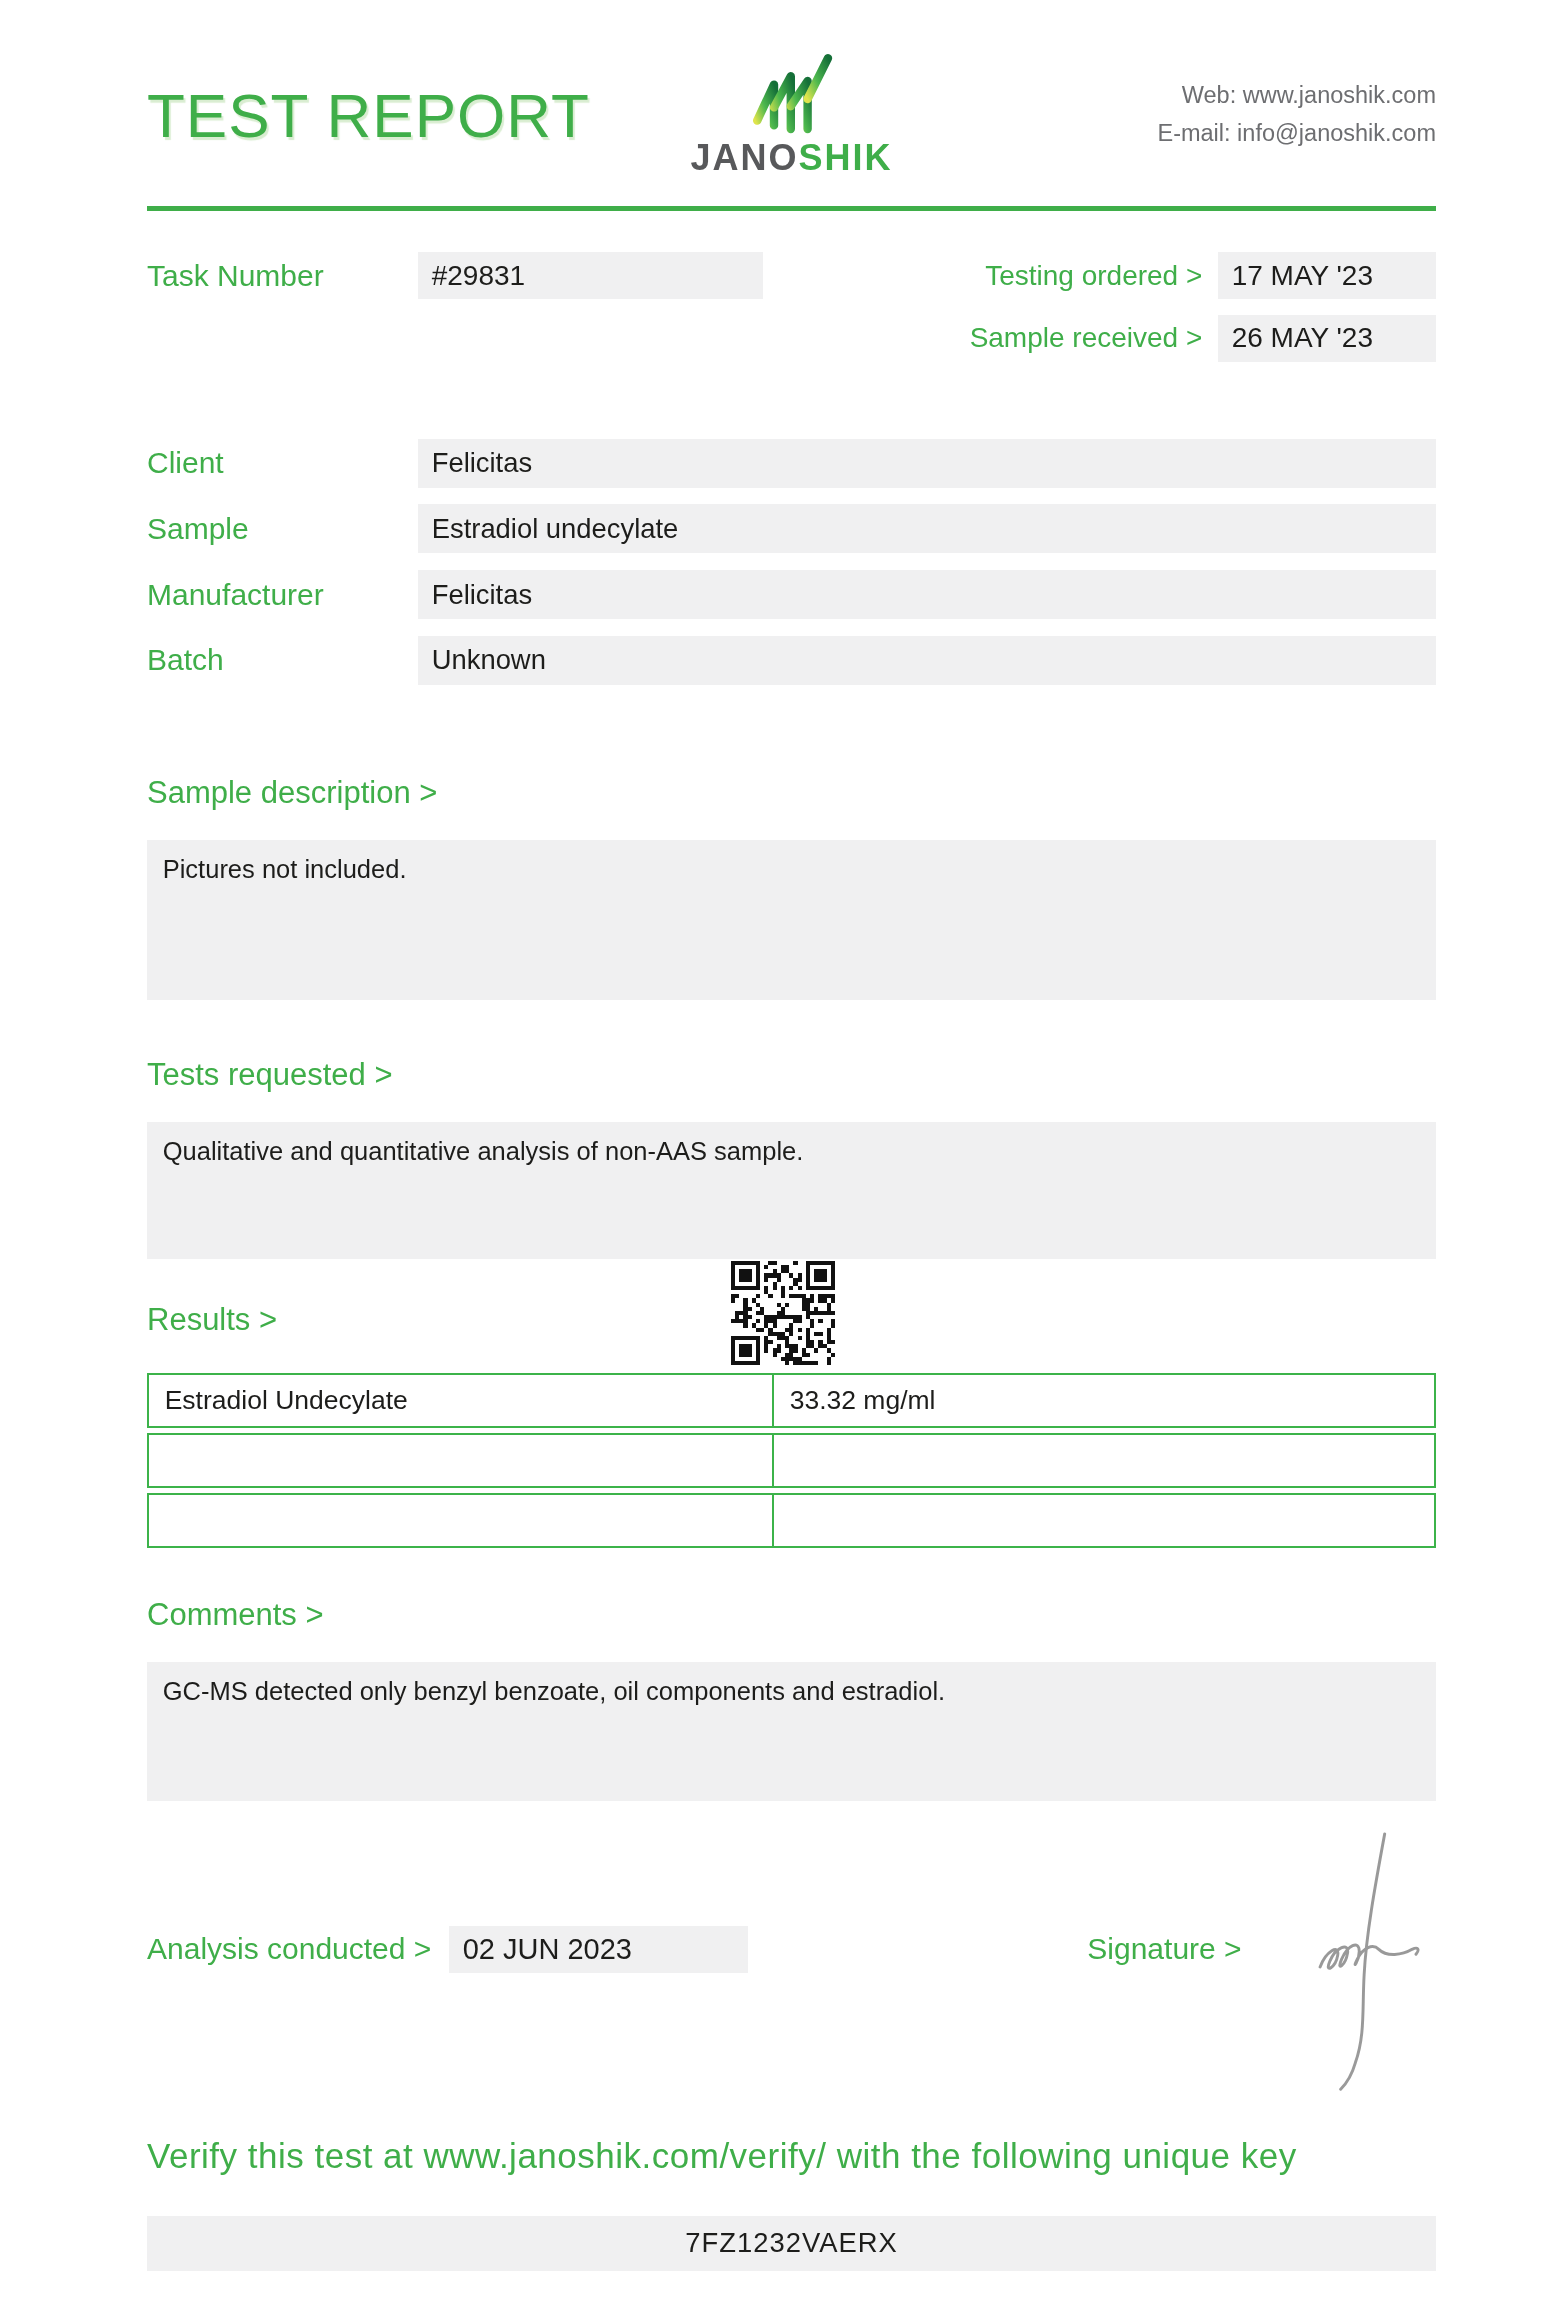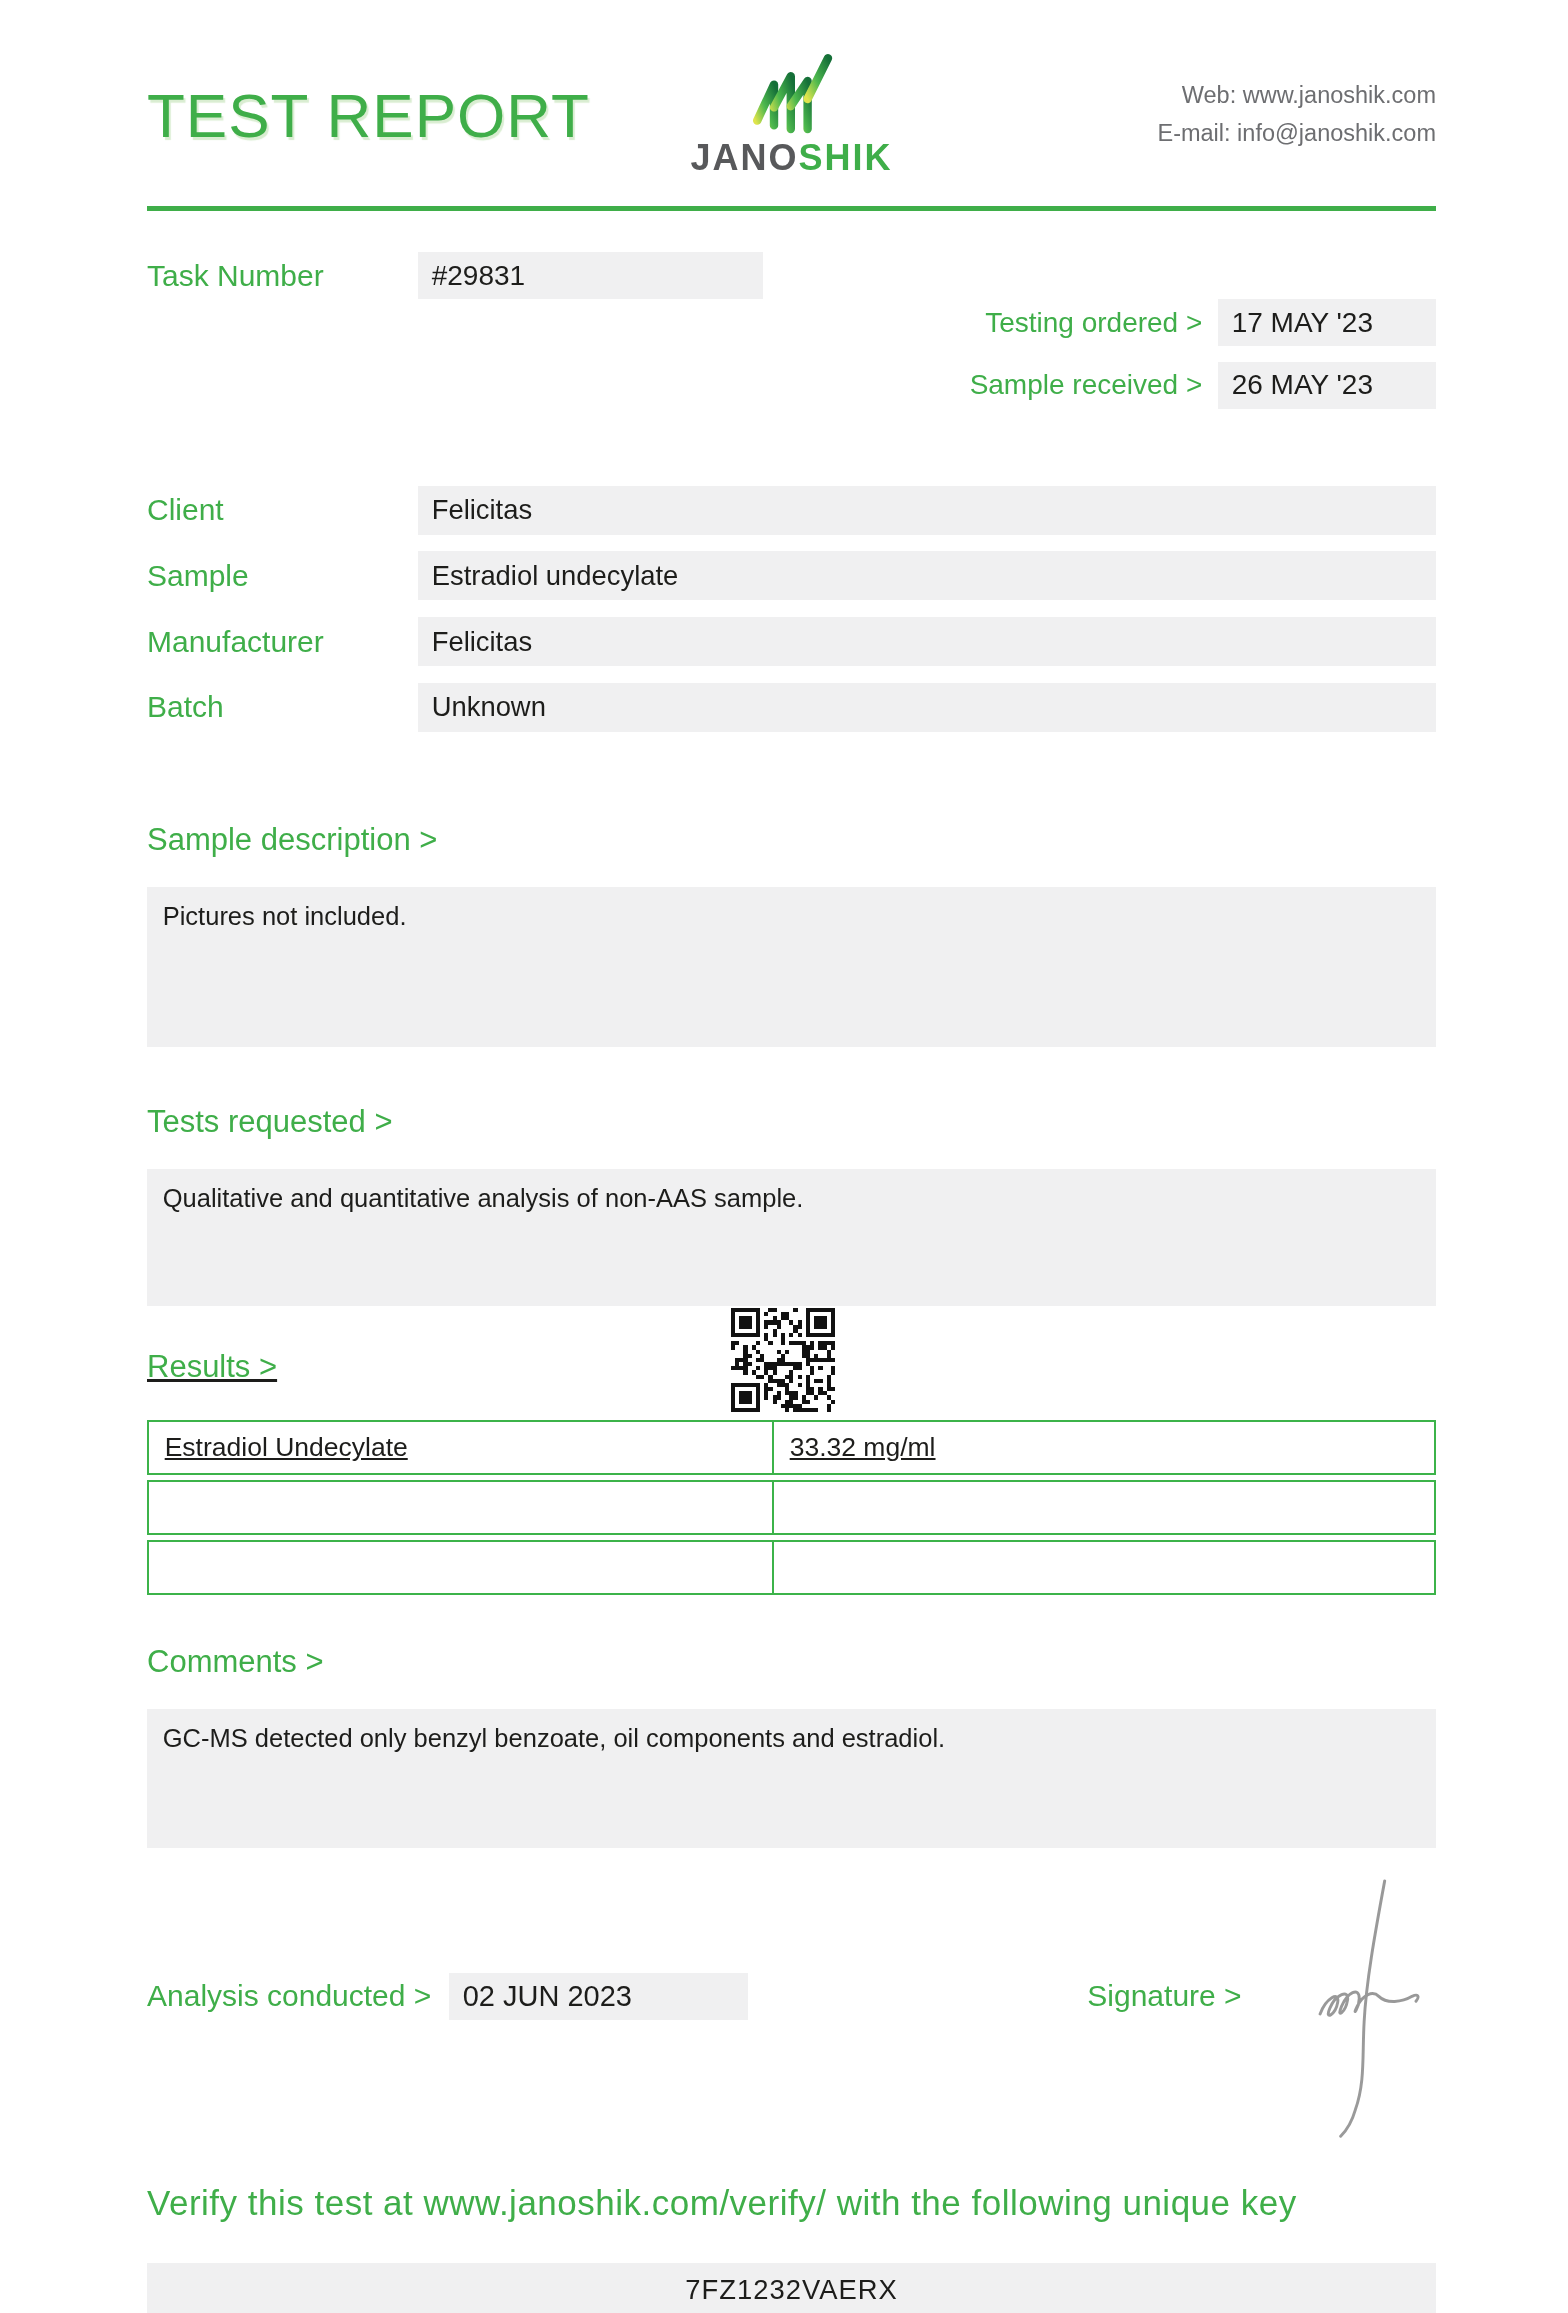--- a/index.html
+++ b/index.html
@@ -16,21 +16,21 @@
   .wordmark{font-size:36px;font-weight:bold;letter-spacing:2px;margin-top:2px;white-space:nowrap;}
   .wm-jano{color:#58595b;}
   .wm-shik{color:#3FAE49;}
   .contact{flex:1;text-align:right;color:#6d6e71;font-size:23.5px;line-height:1.6;}
   .rule{border:none;height:4.9px;background:#3FAE49;margin:27.4px 0 0 0;}
 
   
   .chip{background:#F0F0F1;display:flex;align-items:center;padding:0 13.7px;box-sizing:border-box;}
 
   
-  .task-section{display:flex;margin-top:41px;align-items:flex-start;flex-direction:column;}
+  .task-section{display:flex;margin-top:41px;align-items:flex-start;}
   .task-left{display:flex;align-items:center;}
   .task-label{width:271px;font-size:30px;color:#3FAE49;}
   .chip-task{width:345px;height:47px;font-size:28px;}
   .task-right{margin-left:auto;}
   .tr-row{display:flex;align-items:center;justify-content:flex-end;margin-bottom:15.7px;}
   .tr-label{color:#3FAE49;font-size:28px;margin-right:15.7px;white-space:nowrap;}
   .chip-date{width:218px;height:47px;font-size:28px;}
 
   
   .info-section{margin-top:61px;}
@@ -40,21 +40,21 @@
 
   
   .sec-heading{color:#3FAE49;font-size:31px;font-weight:400;margin:0;}
   .desc-heading{margin-top:90px;}
   .big-box{background:#F0F0F1;margin-top:29px;padding:15.7px;font-size:25.5px;box-sizing:border-box;}
   .box-desc{height:160px;}
   .tests-heading{margin-top:57px;}
   .box-tests{height:137px;}
 
   
-  .results-wrap{position:relative;text-decoration:underline;}
+  .results-wrap{position:relative;}
   .qr{position:absolute;left:584px;top:2px;width:104px;height:104px;}
   .results-heading{padding-top:43px;}
   .rtable{margin-top:35px;}
   .rrow{display:flex;border:2.9px solid #3CB34A;margin-bottom:4.9px;height:51px;background:#fff;}
   .rcell{display:flex;align-items:center;padding:0 15.7px;font-size:26.5px;}
   .rc1{width:625px;border-right:2.9px solid #3CB34A;box-sizing:border-box;}
   .rc2{flex:1;}
 
   
   .comments-heading{margin-top:49px;}

